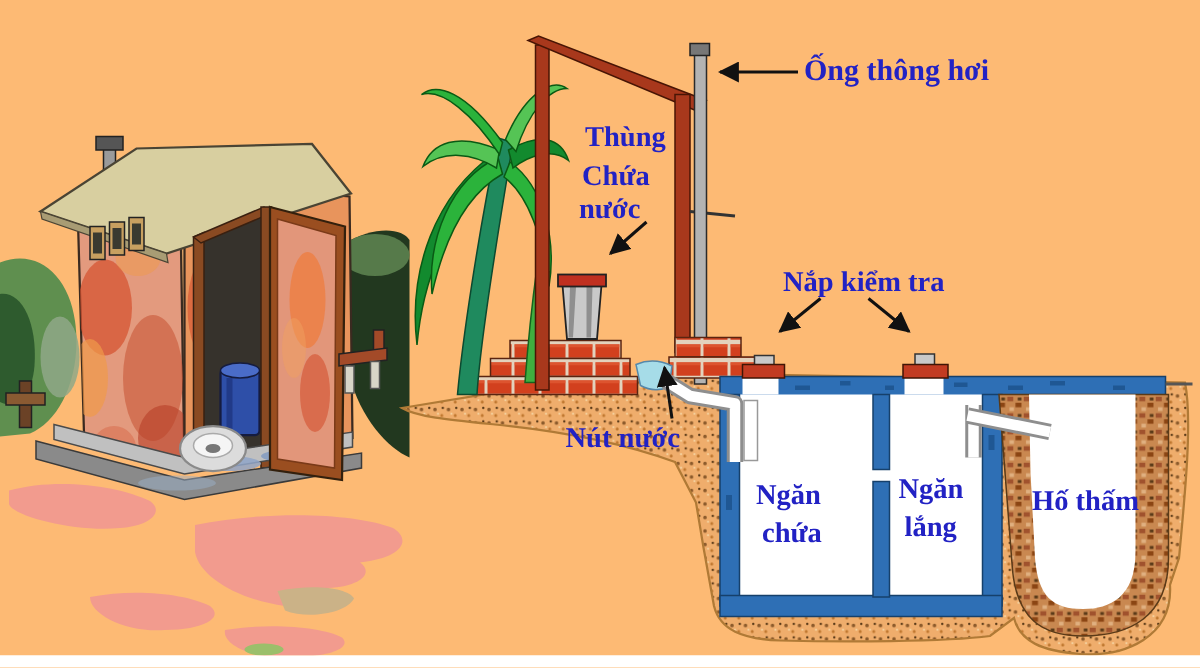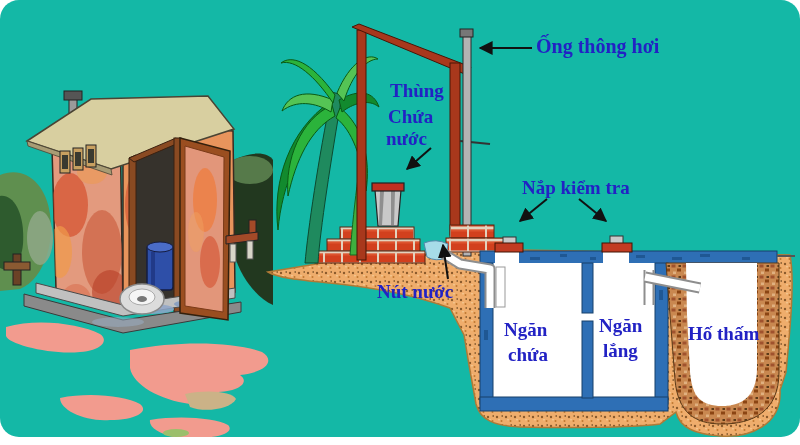--- a/index.html
+++ b/index.html
@@ -1,16 +1,16 @@
 <!DOCTYPE html>
 <html><head>
 <meta charset="utf-8">
 <style>
   html,body{margin:0;padding:0;background:#ffffff;}
-  .stage{position:relative;width:800px;height:437px;background:#14b8a6;overflow:hidden;border-radius:19px;}
+  .stage{position:relative;width:800px;height:437px;background:#fdba74;overflow:hidden;}
   .stage svg{position:absolute;left:0;top:0;}
   text{font-family:"Liberation Serif","DejaVu Serif",serif;font-weight:bold;}
 </style>
 </head>
 <body>
 
 <div class="stage">
 <svg width="800" height="445" viewBox="0 0 800 445">
   <defs>
     <pattern id="soilP" width="9" height="9" patternUnits="userSpaceOnUse">

